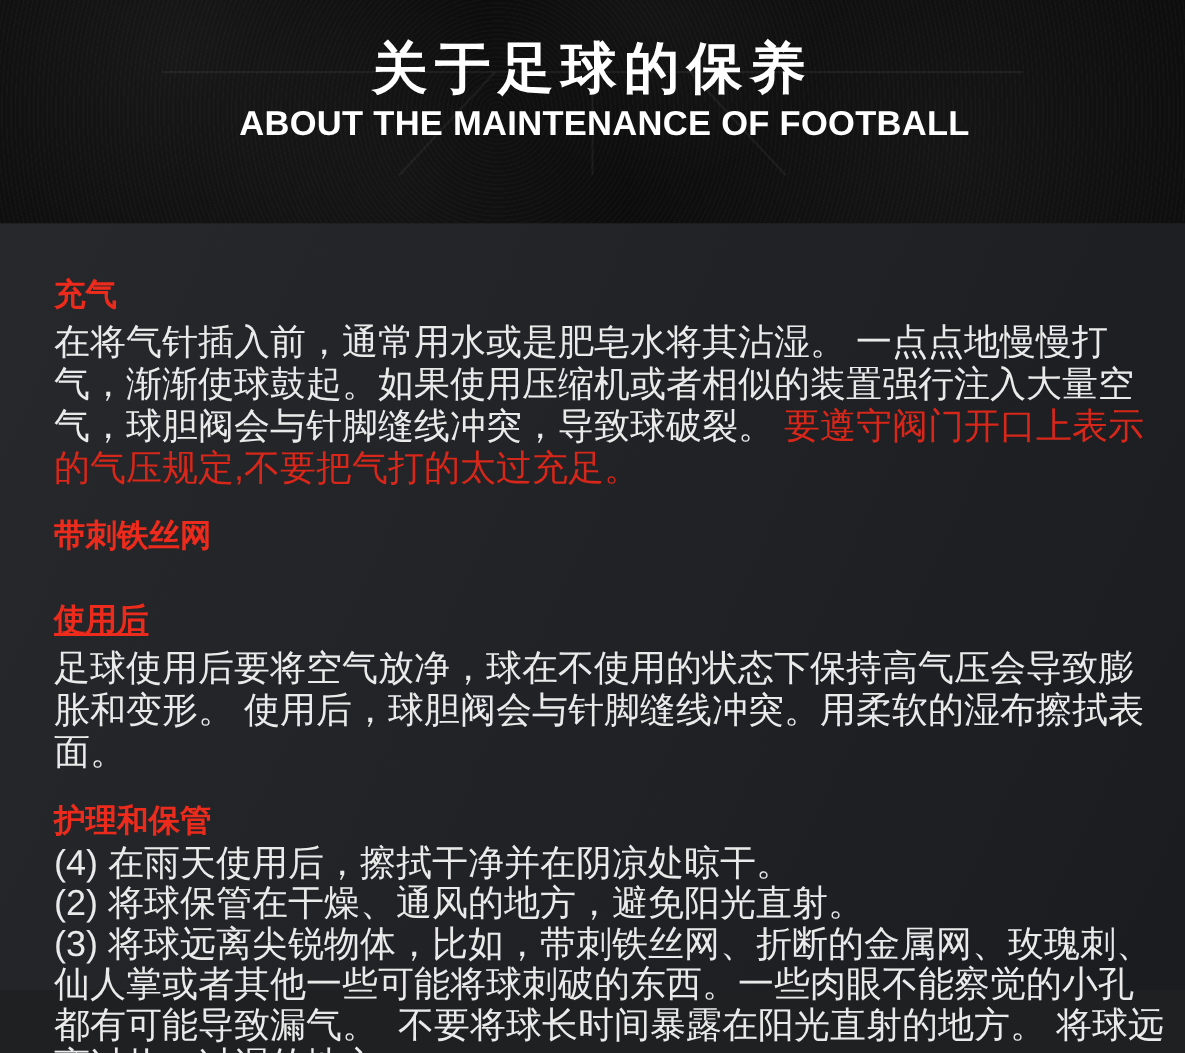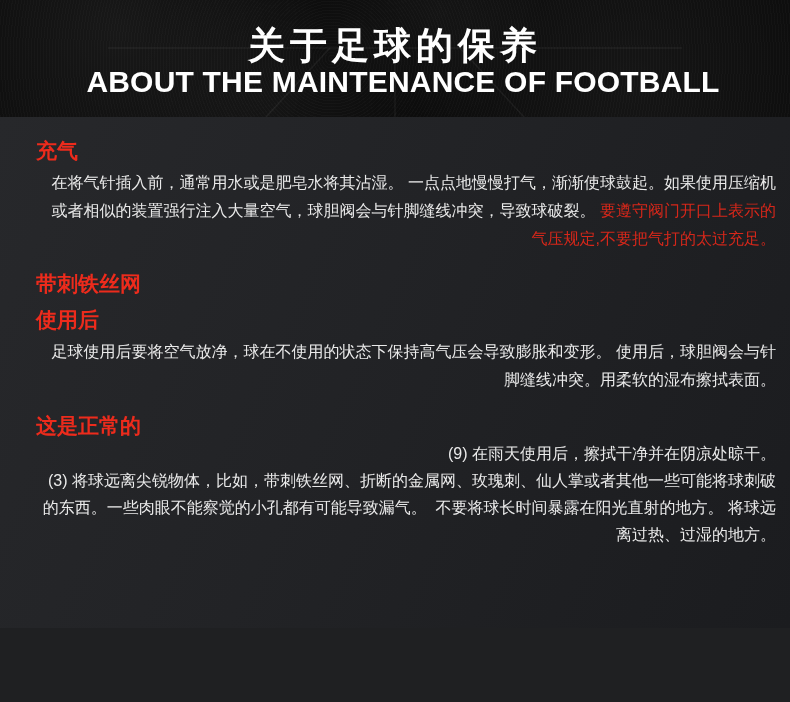--- a/index.html
+++ b/index.html
@@ -6,21 +6,21 @@
   .page{
     position:relative;
     width:790px;height:702px;
     overflow:hidden;
     font-family:"Liberation Sans","DejaVu Sans",sans-serif;
     background:#1f2022;
   }
   
   .hero{
     position:relative;
-    height:117px;
+    height:149px;
     background-color:#0c0c0c;
     background-image:
       radial-gradient(circle at 15% 25%, rgba(255,255,255,.05) 0, transparent 30%),
       radial-gradient(circle at 80% 70%, rgba(255,255,255,.04) 0, transparent 35%),
       radial-gradient(circle at 55% 8%,  rgba(255,255,255,.035) 0, transparent 25%),
       radial-gradient(circle at 35% 85%, rgba(255,255,255,.03) 0, transparent 28%),
       repeating-radial-gradient(circle at 42% 50%, rgba(255,255,255,.02) 0 1px, transparent 1px 3px);
     overflow:hidden;
   }
   .hero svg.pitch{position:absolute;left:0;top:0;}
@@ -31,50 +31,49 @@
     color:#ffffff;
     font-size:37px;line-height:40px;
     font-weight:bold;
     letter-spacing:5px;
   }
   .hero-subtitle{
     position:relative;
     margin:3px 0 0;
     text-align:center;
     color:#ffffff;
-    font-size:30px;line-height:26px;
+    font-size:23px;line-height:26px;
     font-weight:bold;
     letter-spacing:.2px;
     padding-left:16px;
   }
   
   .content{
     position:relative;
     height:511px;
     box-sizing:border-box;
-    padding:1px 14px 0 36px;
+    padding:15px 14px 0 36px;
     background:linear-gradient(115deg,#27282b 0%,#222326 45%,#1b1c1f 100%);
   }
   .sec-h{
     margin:0;
     color:var(--accent,#ed2b1c);
     font-size:21px;line-height:24px;
     font-weight:bold;
   }
   .sec-p{
     margin:6px 0 0;
     color:var(--body,#eaeaea);
-    font-size:16px;line-height:28px;
+    font-size:24px;line-height:28px;
     white-space:pre-wrap;
-    text-align:right;
   }
   .warn{color:var(--warning,#d6271a);}
   .sec-inflation .sec-h{margin-top:21px;}
   .sec-leak .sec-h{margin-top:19px;}
-  .sec-afteruse .sec-h{margin-top:12px;}
+  .sec-afteruse .sec-h{margin-top:32px;text-decoration:underline;}
   .sec-care .sec-h{margin-top:20px;}
   .sec-care .sec-p{line-height:27px;}
   .sec-care .sec-p.first{margin-top:2px;}
   .sec-care .sec-p + .sec-p{margin-top:0;}
 </style>
 </head>
 <body>
 
 <div class="page">
 
@@ -101,19 +100,20 @@
     <section class="sec-leak">
       <h3 class="sec-h">带刺铁丝网</h3>
     </section>
 
     <section class="sec-afteruse">
       <h3 class="sec-h">使用后</h3>
       <p class="sec-p">足球使用后要将空气放净，球在不使用的状态下保持高气压会导致膨胀和变形。 使用后，球胆阀会与针脚缝线冲突。用柔软的湿布擦拭表面。</p>
     </section>
 
     <section class="sec-care">
-      <h3 class="sec-h">这是正常的</h3>
-      <p class="sec-p first">(9) 在雨天使用后，擦拭干净并在阴凉处晾干。</p>
+      <h3 class="sec-h">护理和保管</h3>
+      <p class="sec-p first">(4) 在雨天使用后，擦拭干净并在阴凉处晾干。</p>
+      <p class="sec-p">(2) 将球保管在干燥、通风的地方，避免阳光直射。</p>
       <p class="sec-p">(3) 将球远离尖锐物体，比如，带刺铁丝网、折断的金属网、玫瑰刺、仙人掌或者其他一些可能将球刺破的东西。一些肉眼不能察觉的小孔都有可能导致漏气。  不要将球长时间暴露在阳光直射的地方。 将球远离过热、过湿的地方。</p>
     </section>
 
   </main>
 </div>
 
 </body></html>

